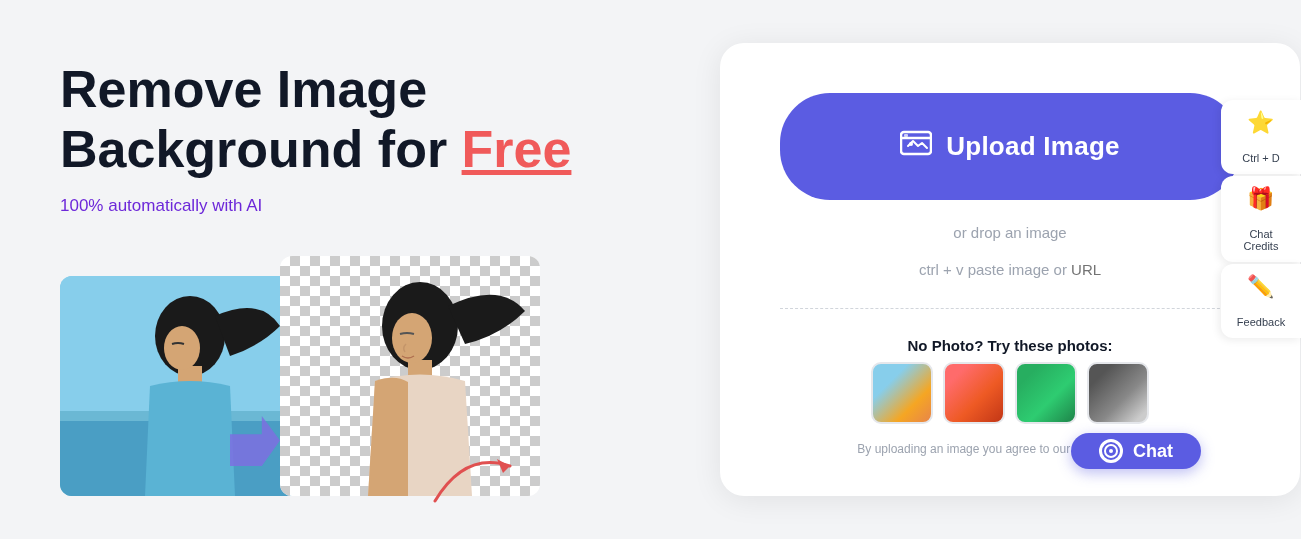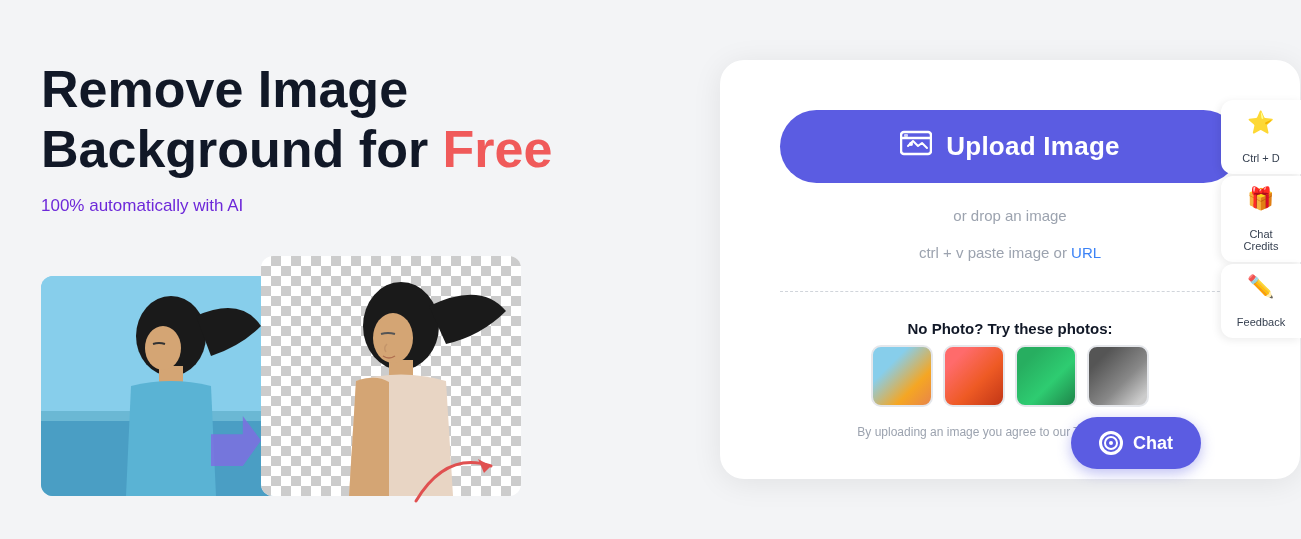--- a/index.html
+++ b/index.html
@@ -9,36 +9,37 @@
       width: 1301px;
       height: 539px;
       overflow: hidden;
       display: flex;
       align-items: stretch;
       position: relative;
     }
 
     .left-panel {
       flex: 0 0 680px;
-      padding: 60px 40px 40px 41px;
+      padding: 60px 40px 40px 60px;
       display: flex;
       flex-direction: column;
       position: relative;
     }
 
     .hero-title {
       font-size: 52px;
       font-weight: 800;
       color: #111827;
       line-height: 1.15;
       margin-bottom: 16px;
     }
 
     .hero-title .free-word {
       color: #f05a5a;
+      text-decoration: underline;
     }
 
     .hero-subtitle {
       font-size: 17px;
       color: #6d28d9;
       margin-bottom: 30px;
     }
 
     .demo-images {
       display: flex;
@@ -112,21 +113,21 @@
       align-items: center;
       box-shadow: 0 4px 30px rgba(0,0,0,0.08);
       position: relative;
     }
 
     .upload-btn {
       background: #5b5ce2;
       color: #fff;
       border: none;
       border-radius: 50px;
-      padding: 19px 60px;
+      padding: 36px 60px;
       font-size: 26px;
       font-weight: 700;
       cursor: pointer;
       display: flex;
       align-items: center;
       gap: 14px;
       margin-bottom: 24px;
       width: 100%;
       justify-content: center;
       letter-spacing: 0.01em;
@@ -142,21 +143,21 @@
       margin-bottom: 20px;
     }
 
     .paste-text {
       font-size: 15px;
       color: #9ca3af;
       margin-bottom: 30px;
     }
 
     .paste-text .url-link {
-      color: #3b82f6;
+      color: #737373;
       cursor: pointer;
     }
 
     .divider {
       width: 100%;
       border: none;
       border-top: 1.5px dashed #d1d5db;
       margin-bottom: 28px;
     }
 
@@ -240,21 +241,21 @@
 
     
     .chat-btn {
       position: absolute;
       right: 100px;
       bottom: 70px;
       background: #5b5ce2;
       color: #fff;
       border: none;
       border-radius: 50px;
-      padding: 14px 28px;
+      padding: 6px 28px;
       font-size: 18px;
       font-weight: 700;
       cursor: pointer;
       display: flex;
       align-items: center;
       gap: 10px;
       box-shadow: 0 4px 14px rgba(91,92,226,0.4);
     }
 
     .chat-circle-icon {

